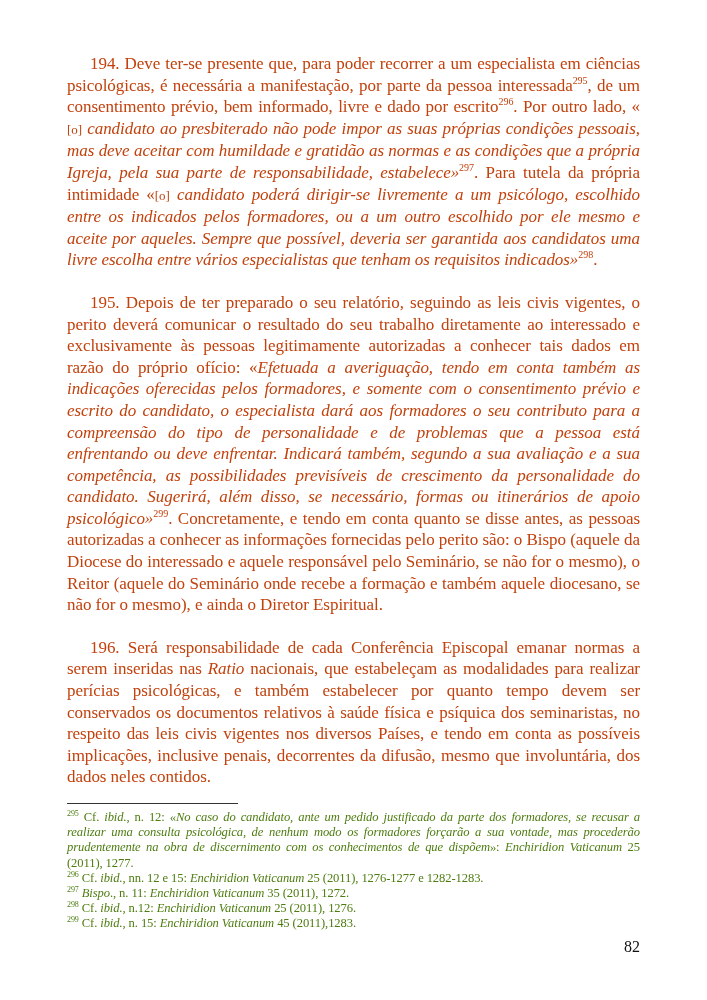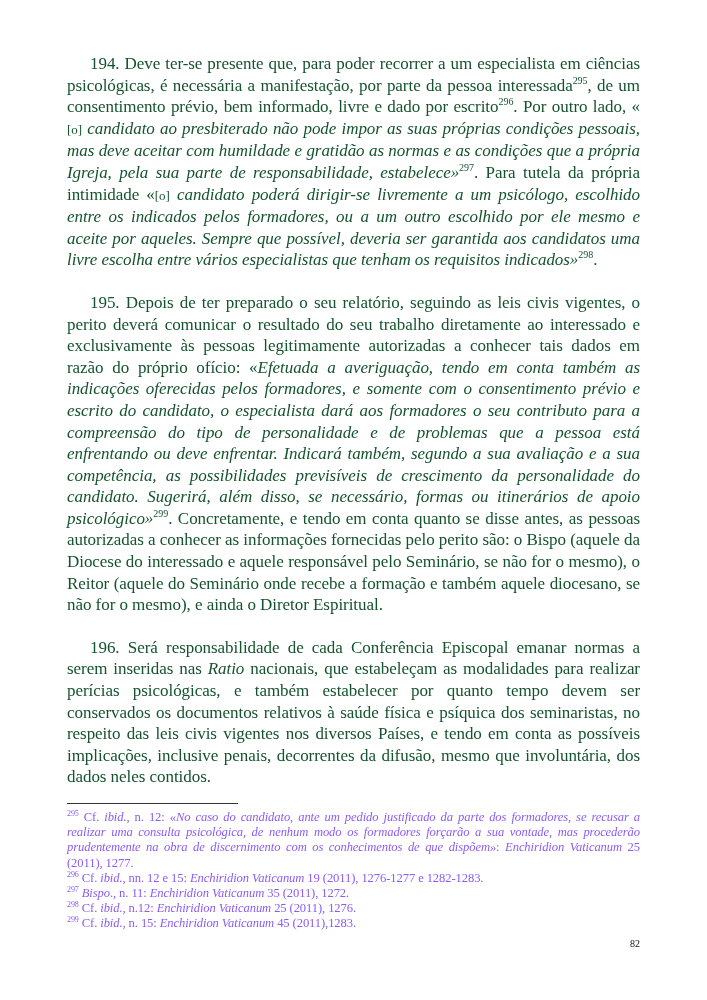--- a/index.html
+++ b/index.html
@@ -1,57 +1,57 @@
 <!DOCTYPE html>
 <html><head>
 <meta charset="utf-8">
 <style>
   html, body { margin: 0; padding: 0; background: #ffffff; }
   body { width: 707px; height: 1000px; position: relative; overflow: hidden; }
   .page {
     position: absolute; left: 67px; top: 53px; width: 573px;
-    font-family: "Liberation Serif", serif; color: #14532d;
+    font-family: "Liberation Serif", serif; color: #c2410c;
   }
   .para {
     font-size: 17px; line-height: 21.6px; text-align: justify;
     text-indent: 23px; margin: 0 0 21px 0;
     letter-spacing: -0.05px;
   }
   .para i, .fn i { font-style: italic; }
   sup { font-size: 10px; line-height: 0; vertical-align: 7px; }
   .small { font-size: 13px; }
   .footnotes {
     position: absolute; left: 67px; top: 803px; width: 573px;
-    font-family: "Liberation Serif", serif; color: #8b5cf6;
+    font-family: "Liberation Serif", serif; color: #4d7c0f;
   }
   .fn-rule { width: 171px; height: 0; border-top: 1px solid #333333; margin: 0 0 6px 0; }
   .fn { font-size: 12.6px; line-height: 15.2px; margin: 0; text-align: justify; letter-spacing: -0.1px; }
   .fn sup { font-size: 8px; vertical-align: 5px; }
   .page-number {
     position: absolute; right: 67px; top: 938px;
-    font-family: "Liberation Serif", serif; font-size: 10px; color: #111111;
+    font-family: "Liberation Serif", serif; font-size: 16px; color: #111111;
   }
 </style>
 </head>
 <body>
 
 <div class="page">
   <p class="para"><span>194.</span><span> Deve ter-se presente que, para poder recorrer a um especialista em ciências psicológicas, é necessária a manifestação, por parte da pessoa interessada</span><sup>295</sup><span>, de um consentimento prévio, bem informado, livre e dado por escrito</span><sup>296</sup><span>. Por outro lado, « </span><span class="small">[o]</span><i> candidato ao presbiterado não pode impor as suas próprias condições pessoais, mas deve aceitar com humildade e gratidão as normas e as condições que a própria Igreja, pela sua parte de responsabilidade, estabelece»</i><sup>297</sup><span>. Para tutela da própria intimidade «</span><span class="small">[o]</span><i> candidato poderá dirigir-se livremente a um psicólogo, escolhido entre os indicados pelos formadores, ou a um outro escolhido por ele mesmo e aceite por aqueles. Sempre que possível, deveria ser garantida aos candidatos uma livre escolha entre vários especialistas que tenham os requisitos indicados»</i><sup>298</sup><span>.</span></p>
 
   <p class="para"><span>195.</span><span> Depois de ter preparado o seu relatório, seguindo as leis civis vigentes, o perito deverá comunicar o resultado do seu trabalho diretamente ao interessado e exclusivamente às pessoas legitimamente autorizadas a conhecer tais dados em razão do próprio ofício: «</span><i>Efetuada a averiguação, tendo em conta também as indicações oferecidas pelos formadores, e somente com o consentimento prévio e escrito do candidato, o especialista dará aos formadores o seu contributo para a compreensão do tipo de personalidade e de problemas que a pessoa está enfrentando ou deve enfrentar. Indicará também, segundo a sua avaliação e a sua competência, as possibilidades previsíveis de crescimento da personalidade do candidato. Sugerirá, além disso, se necessário, formas ou itinerários de apoio psicológico»</i><sup>299</sup><span>. Concretamente, e tendo em conta quanto se disse antes, as pessoas autorizadas a conhecer as informações fornecidas pelo perito são: o Bispo (aquele da Diocese do interessado e aquele responsável pelo Seminário, se não for o mesmo), o Reitor (aquele do Seminário onde recebe a formação e também aquele diocesano, se não for o mesmo), e ainda o Diretor Espiritual.</span></p>
 
   <p class="para"><span>196.</span><span> Será responsabilidade de cada Conferência Episcopal emanar normas a serem inseridas nas </span><i>Ratio</i><span> nacionais, que estabeleçam as modalidades para realizar perícias psicológicas, e também estabelecer por quanto tempo devem ser conservados os documentos relativos à saúde física e psíquica dos seminaristas, no respeito das leis civis vigentes nos diversos Países, e tendo em conta as possíveis implicações, inclusive penais, decorrentes da difusão, mesmo que involuntária, dos dados neles contidos.</span></p>
 </div>
 
 <div class="footnotes">
   <div class="fn-rule"></div>
 
   <p class="fn"><sup>295</sup><span> Cf. </span><i>ibid.</i><span>, n. 12: «</span><i>No caso do candidato, ante um pedido justificado da parte dos formadores, se recusar a realizar uma consulta psicológica, de nenhum modo os formadores forçarão a sua vontade, mas procederão prudentemente na obra de discernimento com os conhecimentos de que dispõem</i><span>»: </span><i>Enchiridion Vaticanum</i><span> 25 (2011), 1277.</span></p>
 
-  <p class="fn"><sup>296</sup><span> Cf. </span><i>ibid.</i><span>, nn. 12 e 15: </span><i>Enchiridion Vaticanum</i><span> 19 (2011), 1276-1277 e 1282-1283.</span></p>
+  <p class="fn"><sup>296</sup><span> Cf. </span><i>ibid.</i><span>, nn. 12 e 15: </span><i>Enchiridion Vaticanum</i><span> 25 (2011), 1276-1277 e 1282-1283.</span></p>
 
   <p class="fn"><sup>297</sup><span> </span><i>Bispo</i><span>., n. 11: </span><i>Enchiridion Vaticanum</i><span> 35 (2011), 1272.</span></p>
 
   <p class="fn"><sup>298</sup><span> Cf. </span><i>ibid.</i><span>, n.12: </span><i>Enchiridion Vaticanum</i><span> 25 (2011), 1276.</span></p>
 
   <p class="fn"><sup>299</sup><span> Cf. </span><i>ibid.</i><span>, n. 15: </span><i>Enchiridion Vaticanum</i><span> 45 (2011),1283.</span></p>
 </div>
 
 <div class="page-number">82</div>
 

